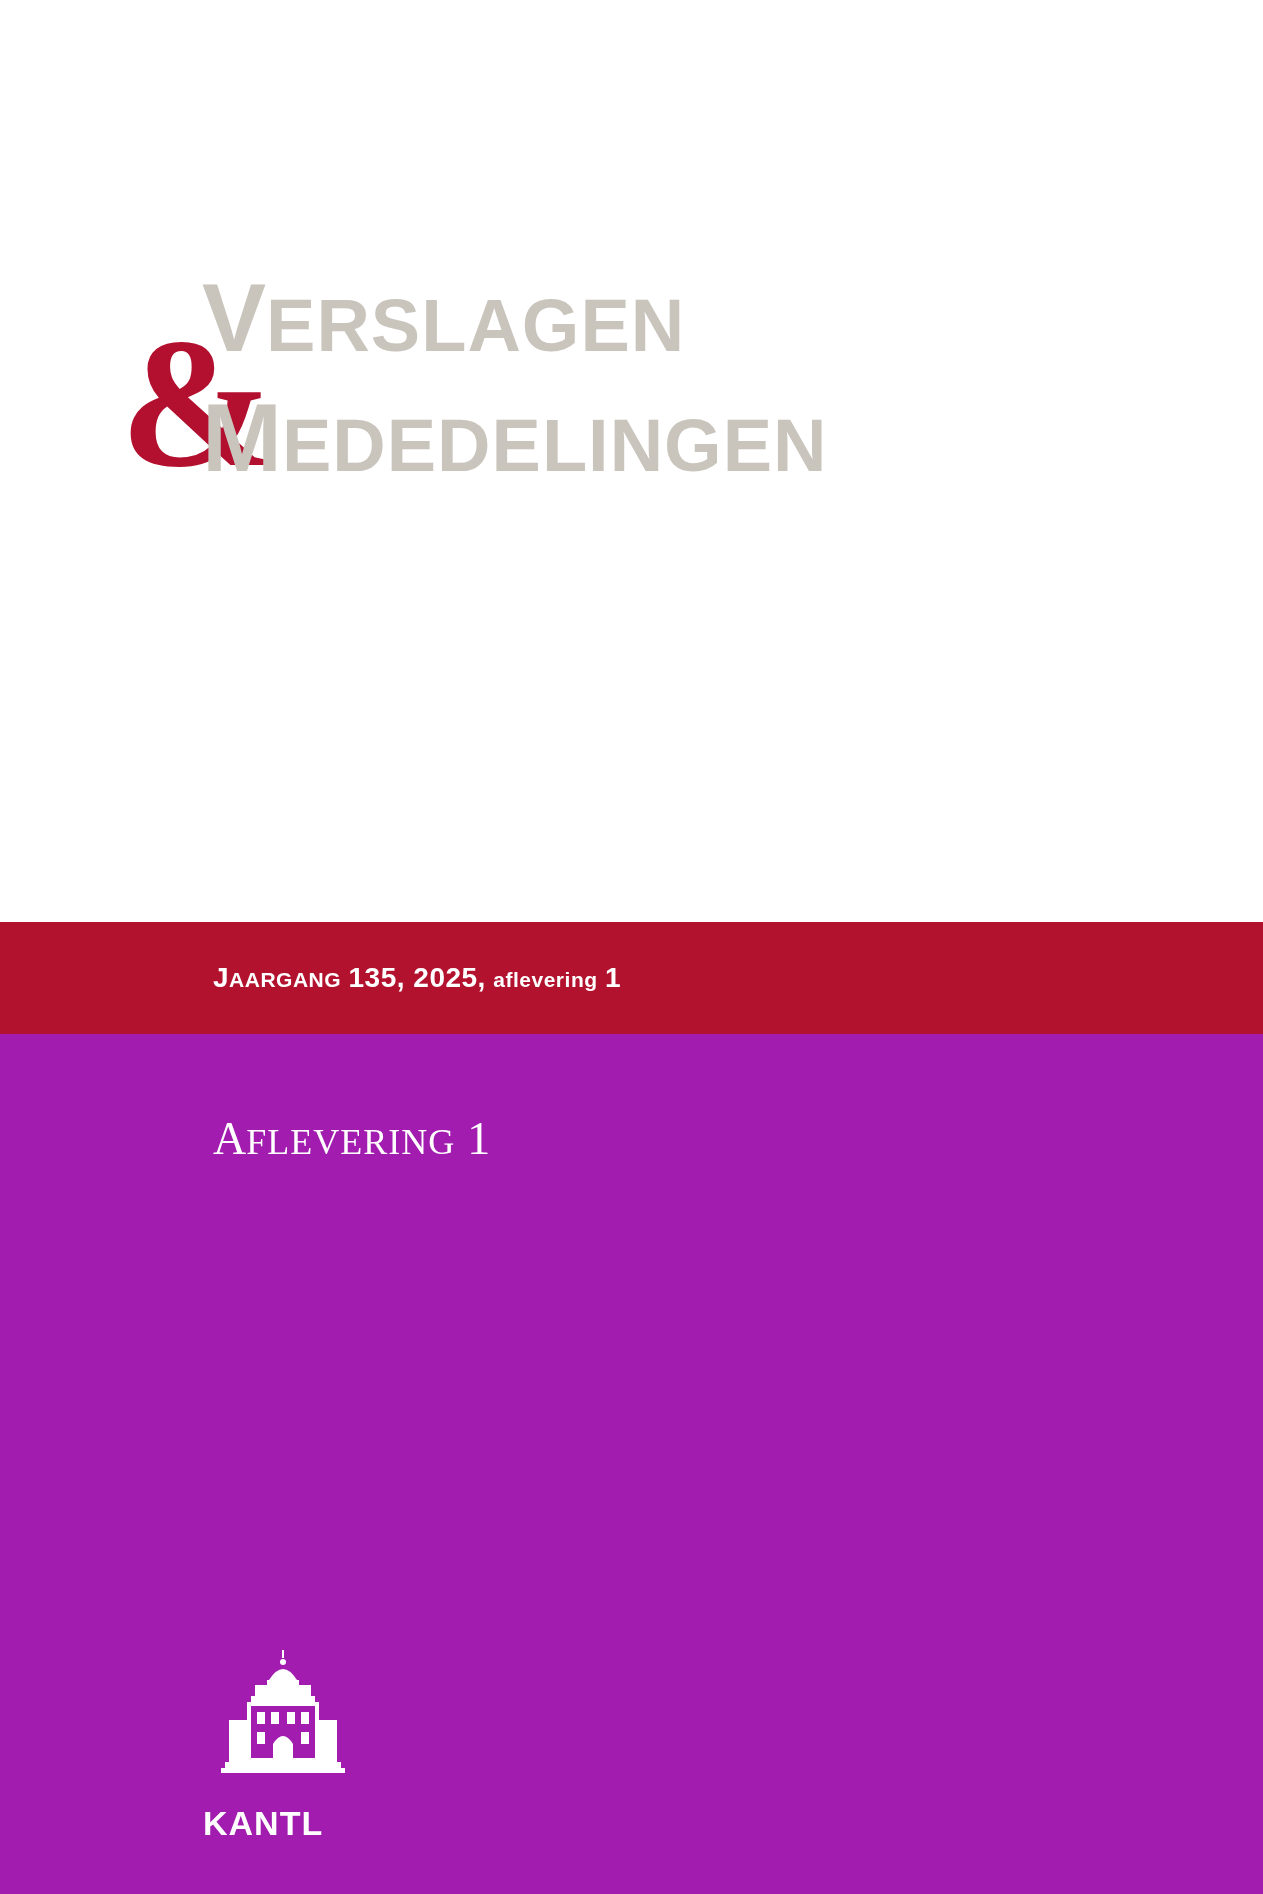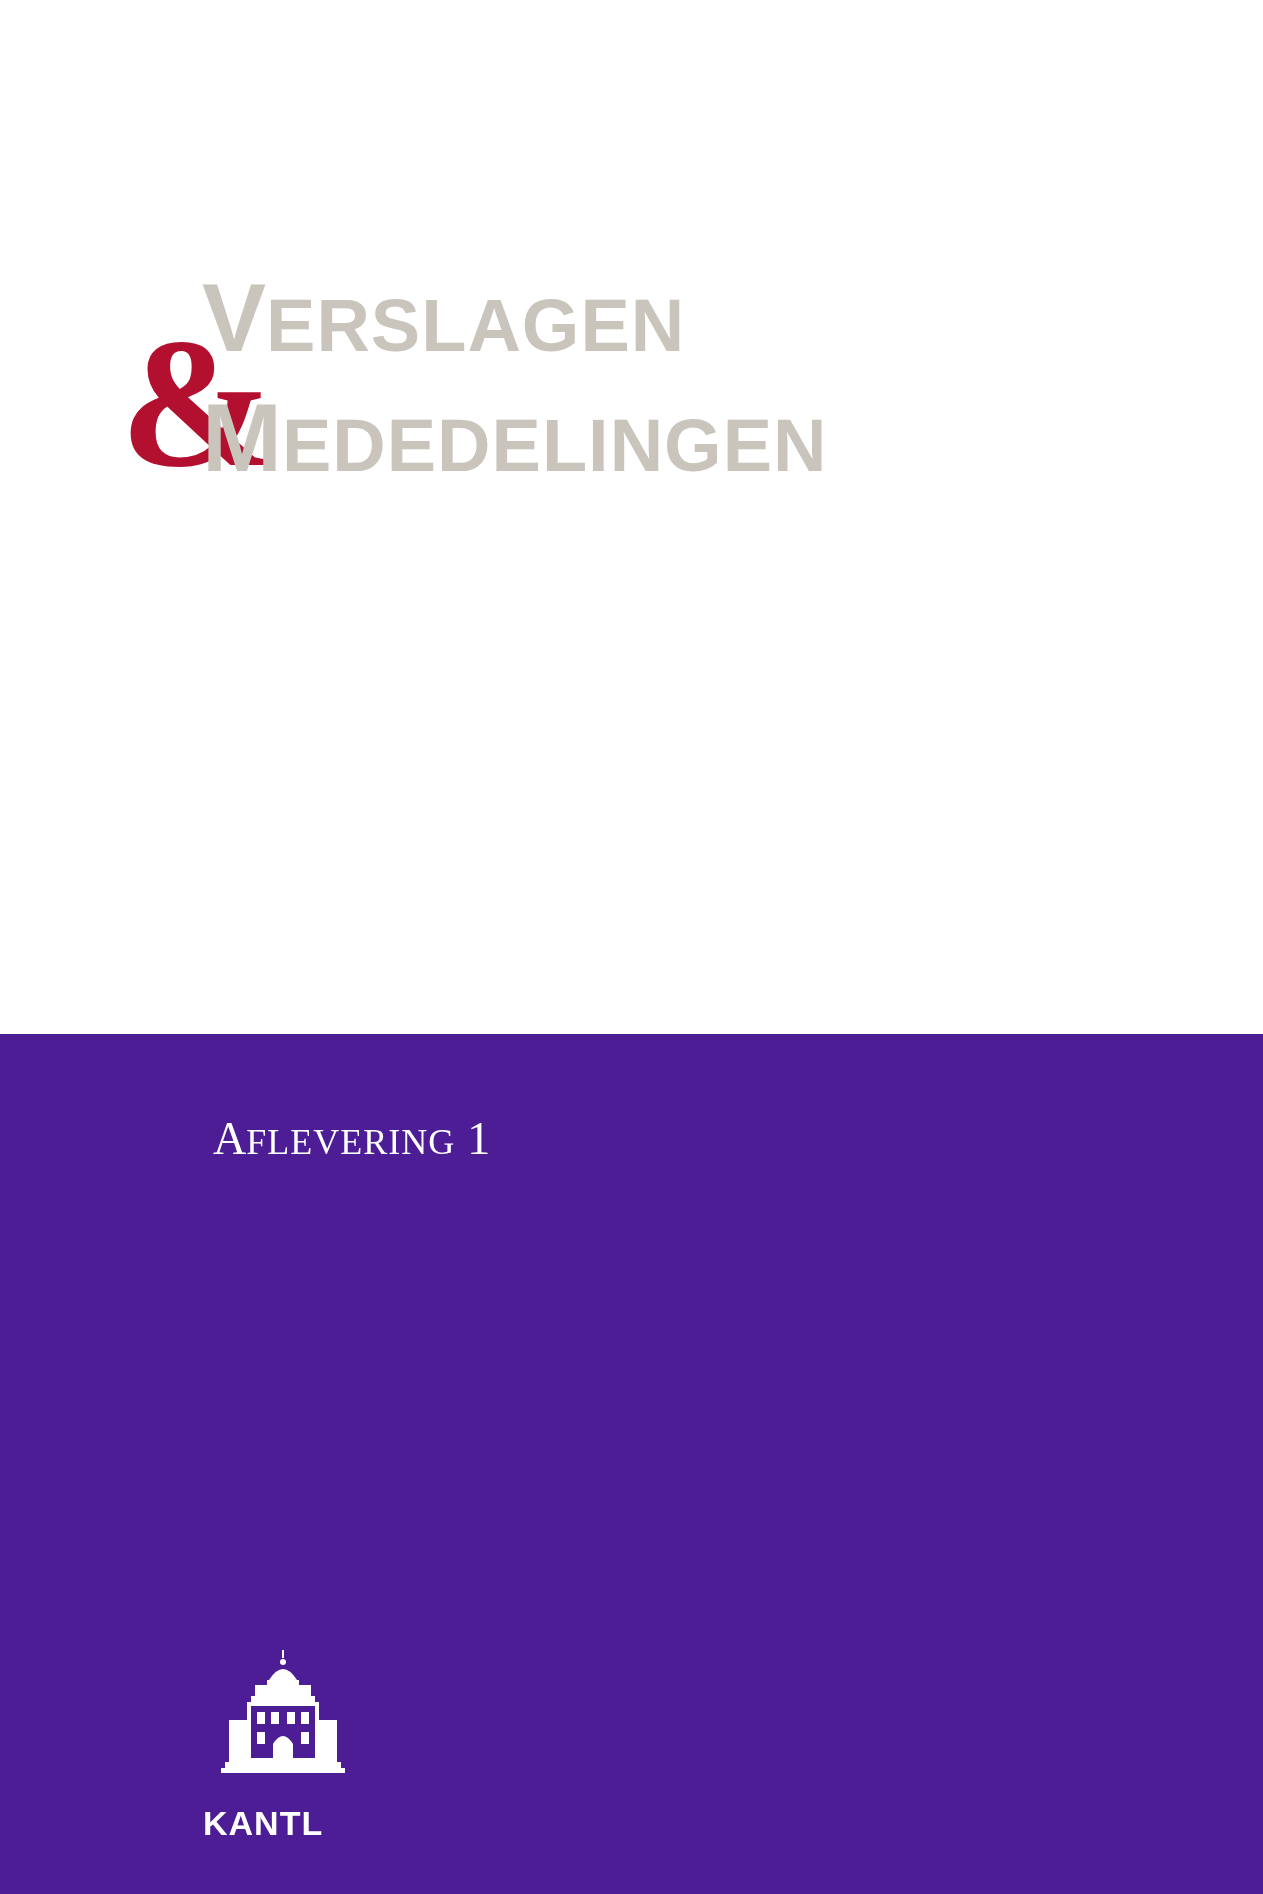--- a/index.html
+++ b/index.html
@@ -104,21 +104,21 @@
   .red-band-text .sc-big { font-size: 28px; }
   .red-band-text .sc-small { font-size: 21px; }
 
   
   .lower {
     position: absolute;
     left: 0;
     top: 1034px;
     width: 1263px;
     height: 860px;
-    background: #4c1d95;
+    background: #a21caf;
   }
 
   .issue-line {
     position: absolute;
     left: 213px;
     top: 78px;
     color: #ffffff;
     font-family: "Liberation Serif", serif;
     white-space: nowrap;
   }
@@ -165,20 +165,28 @@
 
       <div class="line2">
         <span class="word word-mededelingen">
           <span class="cap">M</span><span class="rest">EDEDELINGEN</span>
         </span>
       </div>
 
     </div>
   </div>
 
+  <div class="red-band">
+    <div class="red-band-text">
+      <span class="sc-big">J</span><span class="sc-small">AARGANG</span>
+      <span class="sc-big">135, 2025,</span>
+      <span class="sc-small">aflevering</span>
+      <span class="sc-big">1</span>
+    </div>
+  </div>
 
   <div class="lower">
 
     <div class="issue-line">
       <span class="cap">A</span><span class="rest">FLEVERING</span><span class="num">1</span>
     </div>
 
     <div class="logo">
       <svg width="160" height="160" viewBox="0 0 160 160">
         <g fill="#ffffff">

